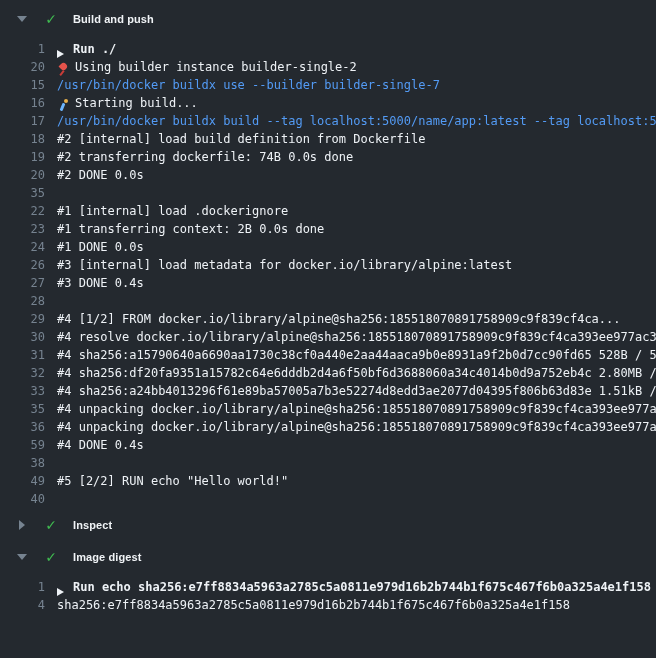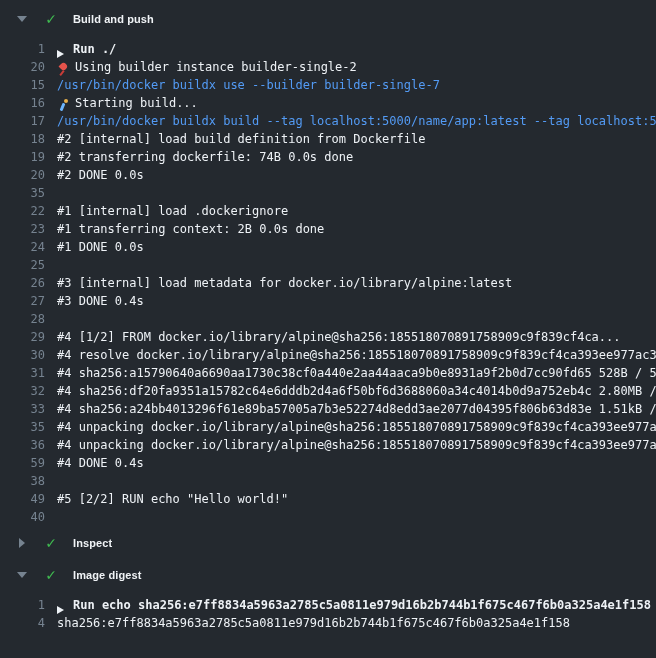--- a/index.html
+++ b/index.html
@@ -87,21 +87,20 @@
         <div class="row"><span class="num">15</span><span class="txt cmd">/usr/bin/docker buildx use --builder builder-single-7</span></div>
         <div class="row"><span class="num">16</span><span class="txt"><span class="i-runner-icon mini"></span>Starting build...</span></div>
         <div class="row"><span class="num">17</span><span class="txt cmd">/usr/bin/docker buildx build --tag localhost:5000/name/app:latest --tag localhost:50</span></div>
         <div class="row"><span class="num">18</span><span class="txt">#2 [internal] load build definition from Dockerfile</span></div>
         <div class="row"><span class="num">19</span><span class="txt">#2 transferring dockerfile: 74B 0.0s done</span></div>
         <div class="row"><span class="num">20</span><span class="txt">#2 DONE 0.0s</span></div>
         <div class="row"><span class="num">35</span><span class="txt"></span></div>
         <div class="row"><span class="num">22</span><span class="txt">#1 [internal] load .dockerignore</span></div>
         <div class="row"><span class="num">23</span><span class="txt">#1 transferring context: 2B 0.0s done</span></div>
         <div class="row"><span class="num">24</span><span class="txt">#1 DONE 0.0s</span></div>
-        <div class="row"><span class="num">25</span><span class="txt"></span></div>
         <div class="row"><span class="num">26</span><span class="txt">#3 [internal] load metadata for docker.io/library/alpine:latest</span></div>
         <div class="row"><span class="num">27</span><span class="txt">#3 DONE 0.4s</span></div>
         <div class="row"><span class="num">28</span><span class="txt"></span></div>
         <div class="row"><span class="num">29</span><span class="txt">#4 [1/2] FROM docker.io/library/alpine@sha256:185518070891758909c9f839cf4ca...</span></div>
         <div class="row"><span class="num">30</span><span class="txt">#4 resolve docker.io/library/alpine@sha256:185518070891758909c9f839cf4ca393ee977ac3</span></div>
         <div class="row"><span class="num">31</span><span class="txt">#4 sha256:a15790640a6690aa1730c38cf0a440e2aa44aaca9b0e8931a9f2b0d7cc90fd65 528B / 5</span></div>
         <div class="row"><span class="num">32</span><span class="txt">#4 sha256:df20fa9351a15782c64e6dddb2d4a6f50bf6d3688060a34c4014b0d9a752eb4c 2.80MB /</span></div>
         <div class="row"><span class="num">33</span><span class="txt">#4 sha256:a24bb4013296f61e89ba57005a7b3e52274d8edd3ae2077d04395f806b63d83e 1.51kB /</span></div>
         <div class="row"><span class="num">35</span><span class="txt">#4 unpacking docker.io/library/alpine@sha256:185518070891758909c9f839cf4ca393ee977a</span></div>
         <div class="row"><span class="num">36</span><span class="txt">#4 unpacking docker.io/library/alpine@sha256:185518070891758909c9f839cf4ca393ee977a</span></div>

